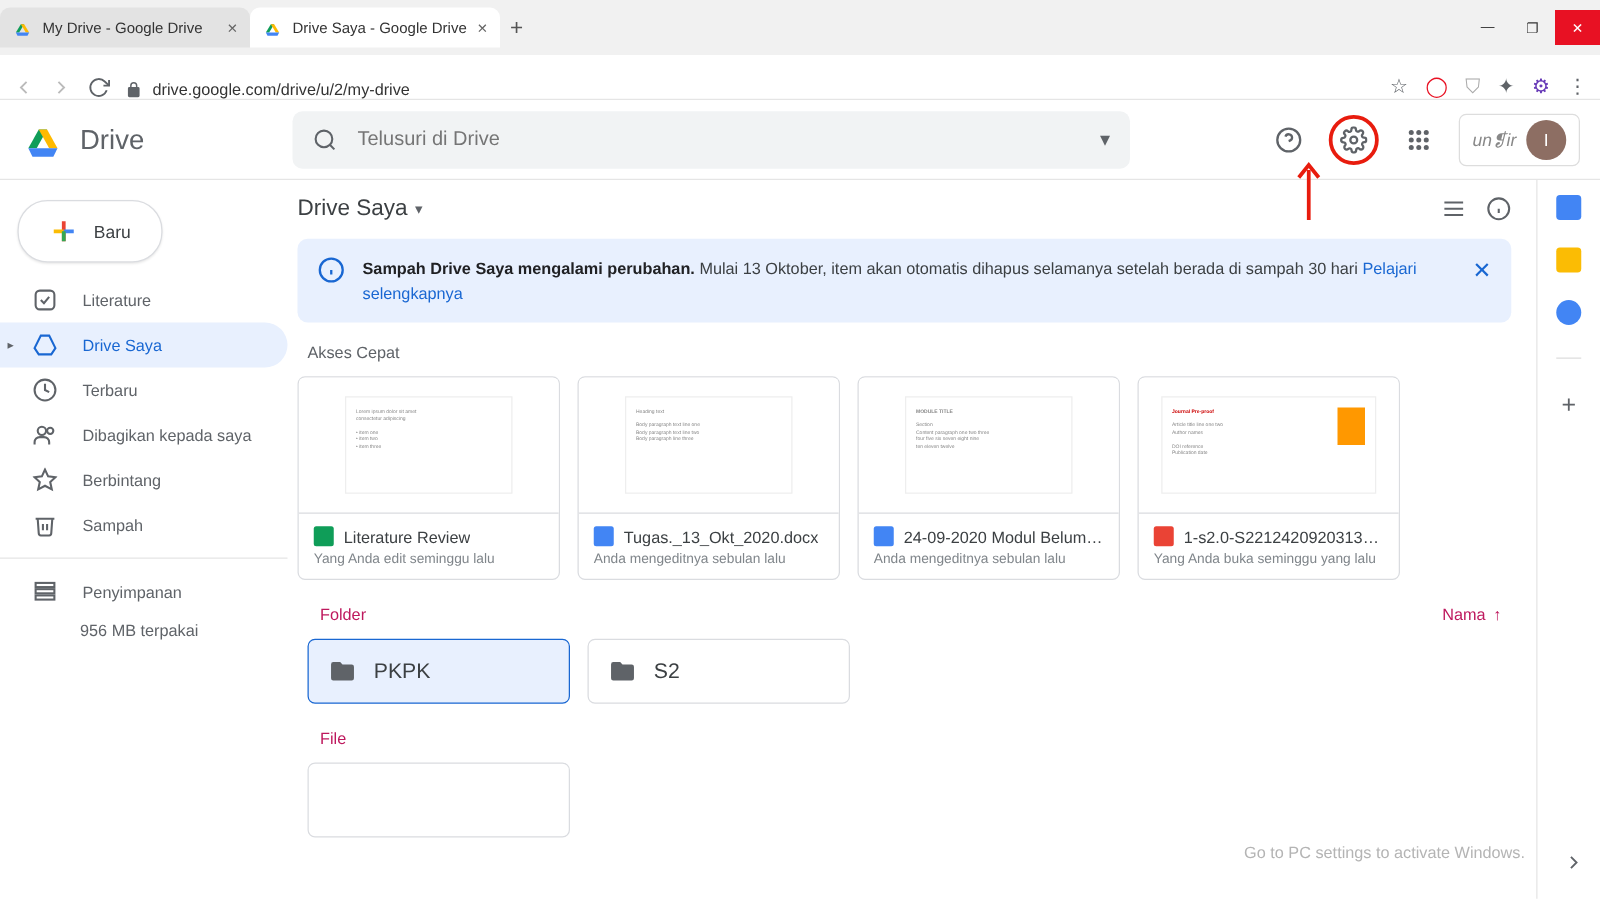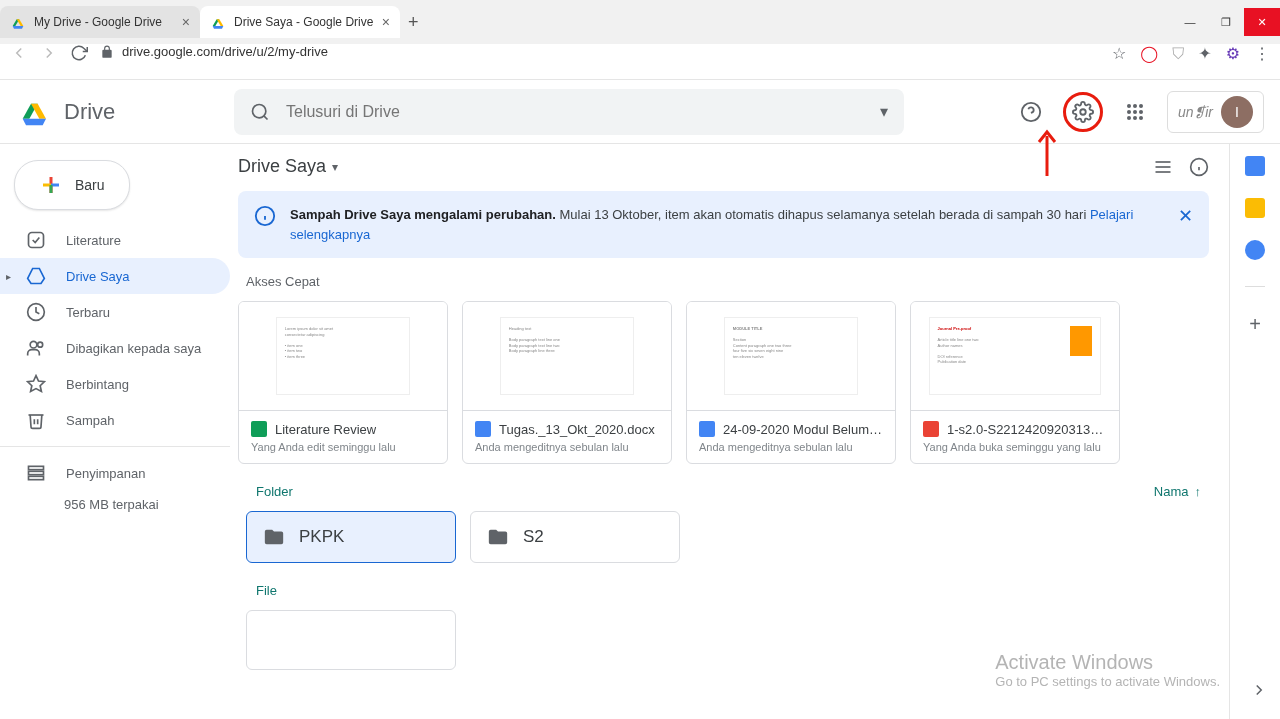--- a/index.html
+++ b/index.html
@@ -10,21 +10,21 @@
 .tab { height: 32px; display: flex; align-items: center; padding: 0 10px; gap: 8px; font-size: 12px; color: #333; position: relative; min-width: 200px; border-radius: 8px 8px 0 0; }
 .tab.active { background: #fff; }
 .tab.inactive { background: #e3e3e3; }
 .tab-favicon { width: 16px; height: 16px; }
 .tab-close { color: #666; cursor: pointer; margin-left: auto; font-size: 14px; }
 .new-tab { padding: 0 8px; color: #555; font-size: 18px; cursor: pointer; }
 .win-controls { margin-left: auto; display: flex; }
 .win-btn { width: 36px; height: 28px; display: flex; align-items: center; justify-content: center; font-size: 11px; color: #333; }
 .win-btn.close { background: #e81123; color: #fff; }
 
-.url-bar { height: 36px; background: #fff; display: flex; align-items: flex-start; padding: 0 10px; gap: 12px; border-bottom: 1px solid #e5e5e5; }
+.url-bar { height: 36px; background: #fff; display: flex; align-items: flex-end; padding: 0 10px; gap: 12px; border-bottom: 1px solid #e5e5e5; }
 .nav-btn { color: #5f6368; cursor: pointer; }
 .nav-btn.disabled { color: #bbb; }
 .url-input { flex: 1; display: flex; align-items: center; gap: 8px; font-size: 13px; color: #333; }
 .lock { color: #5f6368; }
 .url-extras { display: flex; align-items: center; gap: 14px; color: #5f6368; }
 .star-icon { font-size: 16px; }
 
 
 .drive-header { height: 64px; display: flex; align-items: center; padding: 0 16px; border-bottom: 1px solid #e5e5e5; gap: 8px; }
 .drive-logo { display: flex; align-items: center; gap: 8px; width: 210px; }
@@ -70,21 +70,21 @@
 .preview-doc { width: 70%; height: 85%; background: #fff; border: 1px solid #eee; font-size: 4px; color: #888; padding: 8px; line-height: 1.4; }
 .qa-info { padding: 10px 12px; border-top: 1px solid #dadce0; }
 .qa-title-row { display: flex; align-items: center; gap: 8px; margin-bottom: 4px; }
 .file-icon { width: 16px; height: 16px; border-radius: 2px; flex-shrink: 0; }
 .file-icon.sheets { background: #0f9d58; }
 .file-icon.docs { background: #4285f4; }
 .file-icon.pdf { background: #ea4335; }
 .qa-title { font-size: 13px; color: #3c4043; white-space: nowrap; overflow: hidden; text-overflow: ellipsis; font-weight: 500; }
 .qa-sub { font-size: 11px; color: #80868b; }
 
-.folder-section-header { display: flex; align-items: center; margin: 10px 8px 12px 18px; font-size: 13px; color: #0f766e; }
+.folder-section-header { display: flex; align-items: center; margin: 10px 8px 12px 18px; font-size: 13px; color: #be185d; }
 .sort-control { margin-left: auto; display: flex; align-items: center; gap: 6px; cursor: pointer; justify-content: flex-end; }
 .folders-row { display: flex; gap: 14px; margin-bottom: 20px; padding-left: 8px; }
 .folder-card { width: 210px; border: 1px solid #dadce0; border-radius: 6px; padding: 14px 16px; display: flex; align-items: center; gap: 14px; cursor: pointer; font-size: 17px; color: #3c4043; font-weight: 500; }
 .folder-card.selected { border-color: #1967d2; background: #e8f0fe; }
 .folder-icon { color: #5f6368; }
 
 .right-rail { width: 50px; padding: 12px 0; display: flex; flex-direction: column; align-items: center; gap: 22px; }
 .rail-icon { width: 20px; height: 20px; border-radius: 3px; cursor: pointer; }
 .rail-divider { width: 20px; height: 1px; background: #ddd; margin: 4px 0; }
 .rail-expand { position: absolute; bottom: 20px; right: 12px; color: #5f6368; cursor: pointer; }
@@ -413,15 +413,14 @@
   </div>
 </div>
 
 <span class="rail-expand">
     <svg width="18" height="18" viewBox="0 0 24 24" fill="none" stroke="currentColor" stroke-width="2">
       <polyline points="9 18 15 12 9 6"></polyline>
     </svg>
   </span>
 
 <div class="watermark">
-  <div class="wm-title">Activate Windows</div>
   <div class="wm-sub">Go to PC settings to activate Windows.</div>
 </div>
 
 </body></html>

